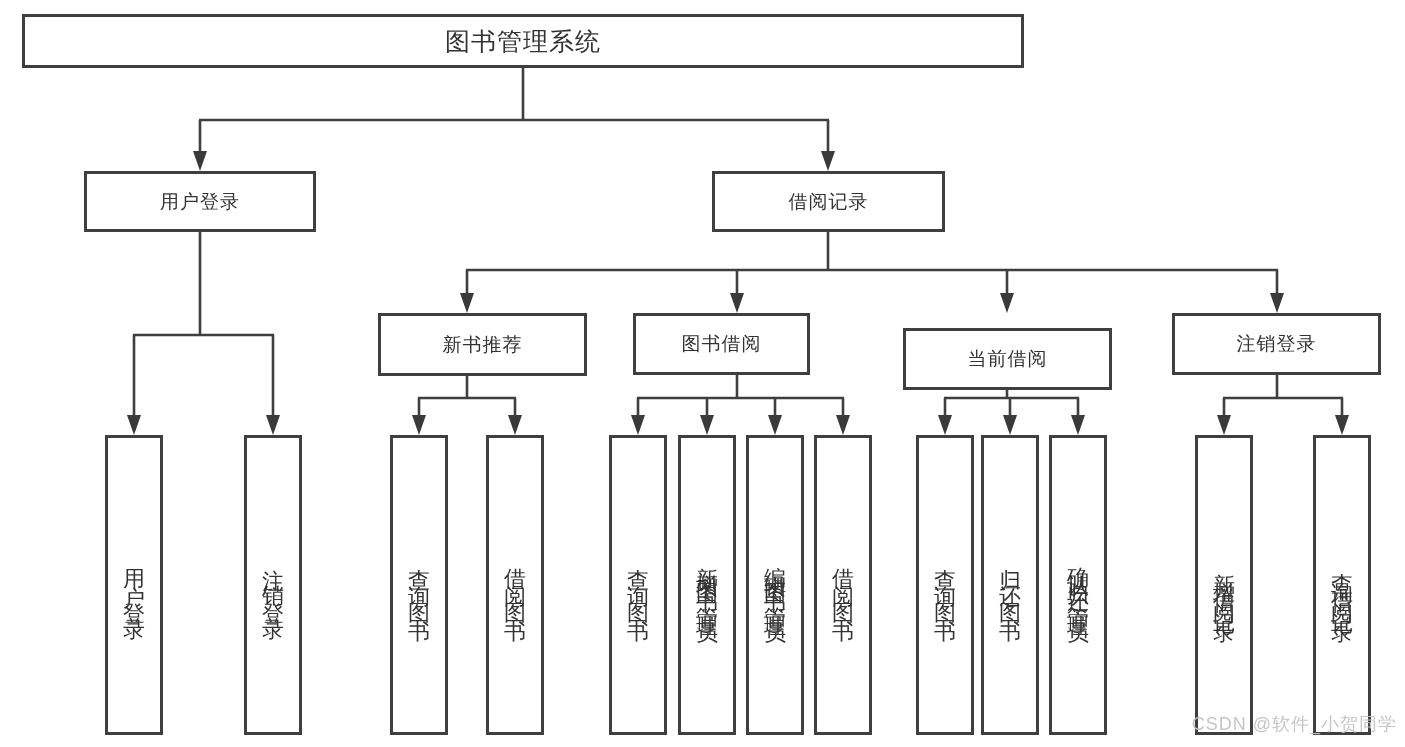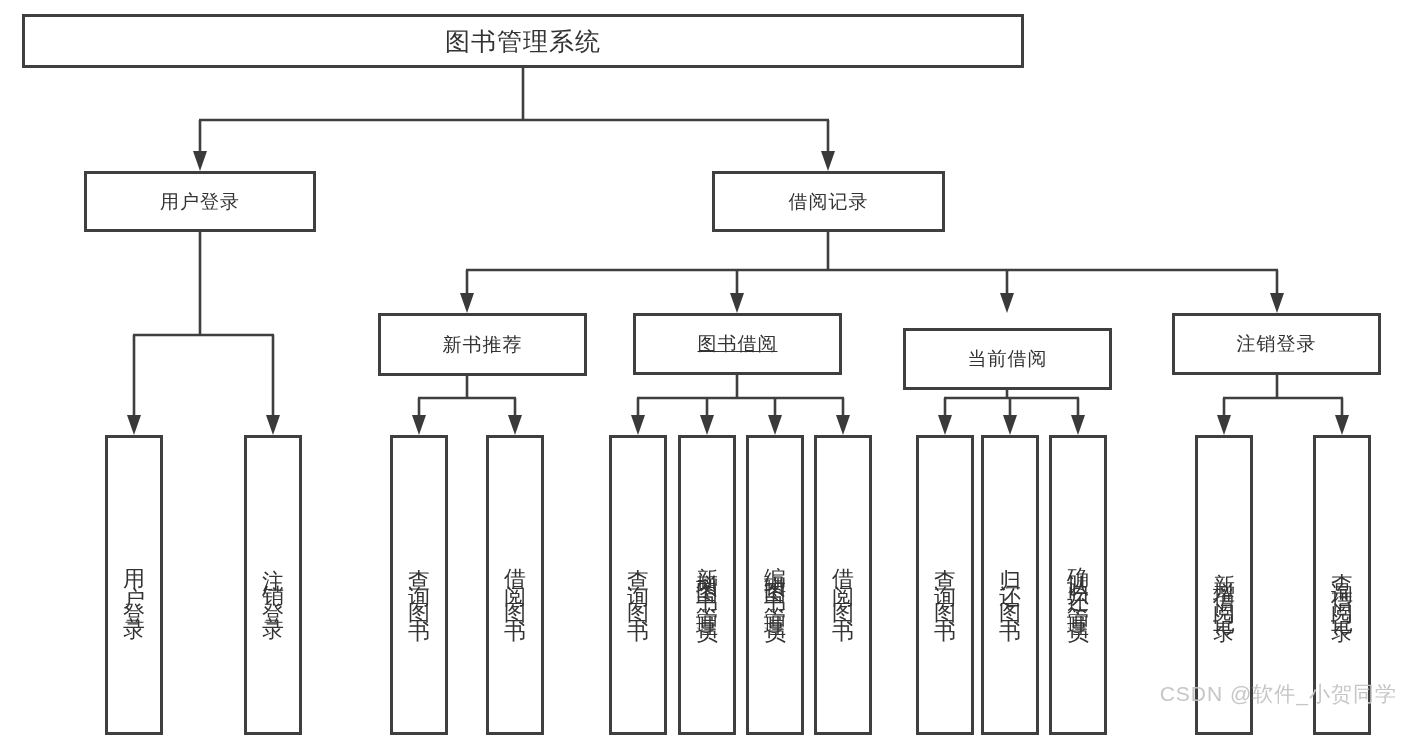--- a/index.html
+++ b/index.html
@@ -19,22 +19,22 @@
   .root .hlabel{font-size:25px;}
   .leaf{width:58px;height:300px;top:435px;}
   .vtext span{
     writing-mode:vertical-rl;text-orientation:mixed;
     font-size:22px;line-height:1;color:#333;
   }
   .sp-wide{letter-spacing:17px;}
   .sp-med{letter-spacing:10px;}
   .sp-tight{letter-spacing:8px;}
   .watermark{
-    position:absolute;top:680px;right:8px;z-index:5;
-    font-size:21px;color:rgba(195,195,195,0.95);letter-spacing:1px;
+    position:absolute;top:712px;right:8px;z-index:5;
+    font-size:18px;color:rgba(195,195,195,0.95);letter-spacing:1px;
     white-space:nowrap;
   }
 </style>
 </head>
 <body>
 
 <div id="canvas">
 
   <svg class="connectors" width="1405" height="747" viewBox="0 0 1405 747">
 
@@ -105,21 +105,21 @@
   <div class="box" style="left:84px;top:171px;width:232px;height:61px;">
     <span class="hlabel">用户登录</span>
   </div>
   <div class="box" style="left:712px;top:171px;width:233px;height:61px;">
     <span class="hlabel">借阅记录</span>
   </div>
 
   <div class="box" style="left:378px;top:313px;width:209px;height:63px;text-align:right;">
     <span class="hlabel">新书推荐</span>
   </div>
-  <div class="box" style="left:633px;top:313px;width:209px;height:62px;text-decoration:underline;">
+  <div class="box" style="left:633px;top:313px;width:177px;height:62px;">
     <span class="hlabel">图书借阅</span>
   </div>
   <div class="box" style="left:903px;top:328px;width:209px;height:62px;">
     <span class="hlabel">当前借阅</span>
   </div>
   <div class="box" style="left:1172px;top:313px;width:209px;height:62px;">
     <span class="hlabel">注销登录</span>
   </div>
 
   <div class="box leaf vtext" style="left:105px;">

